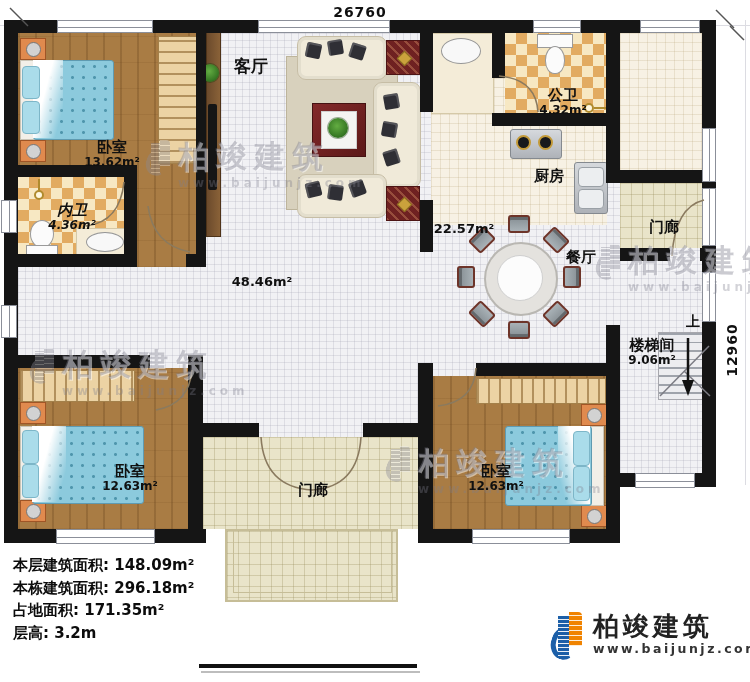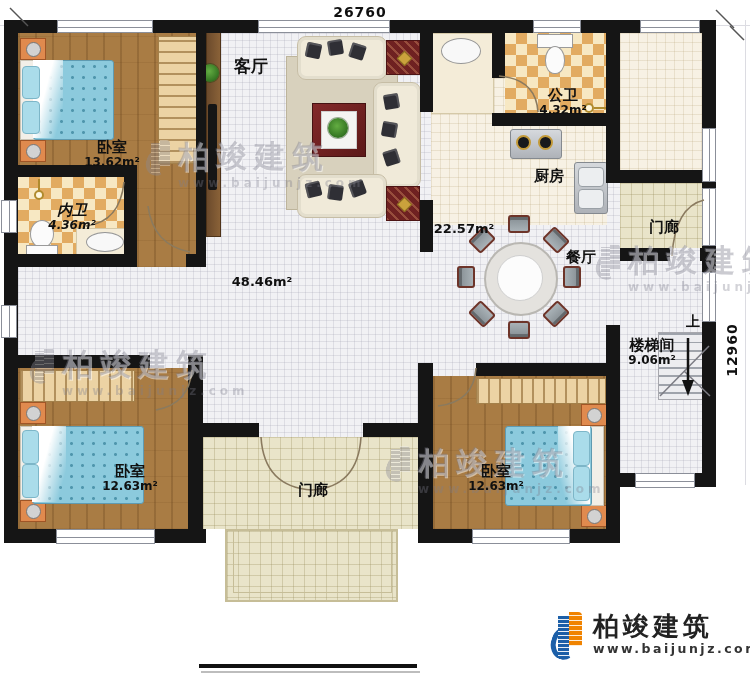--- a/index.html
+++ b/index.html
@@ -363,20 +363,26 @@
       <span class="rm" style="display:block;">卧室</span>
       <span class="ar" style="display:block;">12.63m²</span>
     </div>
     <div class="lbl rm" style="left:313px;top:491px;">门廊</div>
     <div class="lbl" style="left:496px;top:479px;">
       <span class="rm" style="display:block;">卧室</span>
       <span class="ar" style="display:block;">12.63m²</span>
     </div>
   </div>
 
+  <div class="info">
+    <div>本层建筑面积: 148.09m²</div>
+    <div>本栋建筑面积: 296.18m²</div>
+    <div>占地面积: 171.35m²</div>
+    <div>层高: 3.2m</div>
+  </div>
 
   <div class="tbar1"></div>
   <div class="tbar2"></div>
 
   <div class="logo">
     <div class="logo-icon">
       <div class="bj-sw"></div>
       <div class="bj-b1"></div>
       <div class="bj-b2"></div>
     </div>

